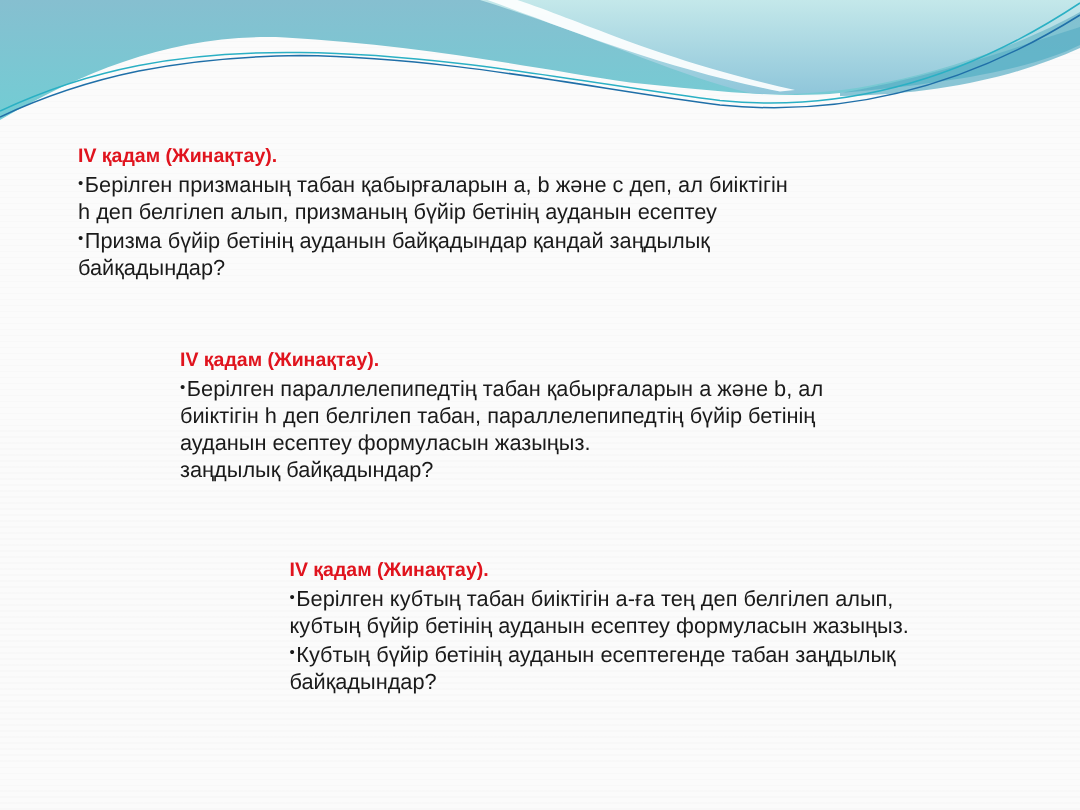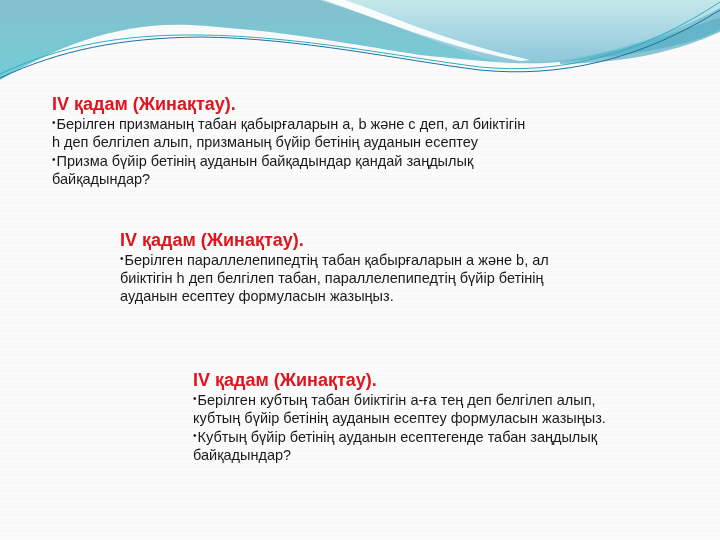--- a/index.html
+++ b/index.html
@@ -32,21 +32,21 @@
     .text-block {
       position: absolute;
       z-index: 2;
       font-size: 14.5px;
       line-height: 18px;
       color: #1a1a1a;
     }
     .text-block .heading {
       color: #e0141e;
       font-weight: bold;
-      font-size: 18px;
+      font-size: 13px;
       line-height: 18px;
       margin-bottom: 1px;
     }
     .text-block .line {
       white-space: nowrap;
     }
     .bullet {
       font-size: 10px;
       vertical-align: 3px;
       margin-right: 1px;
@@ -95,20 +95,21 @@
   <div class="line"><span>h деп белгілеп алып, призманың бүйір бетінің ауданын есептеу</span></div>
   <div class="line"><span class="bullet">•</span><span>Призма бүйір бетінің ауданын байқадындар қандай заңдылық</span></div>
   <div class="line"><span>байқадындар?</span></div>
 </div>
 
 <div class="text-block" id="block-2">
   <div class="heading">IV қадам (Жинақтау).</div>
   <div class="line"><span class="bullet">•</span><span>Берілген параллелепипедтің табан қабырғаларын a және b, ал</span></div>
   <div class="line"><span>биіктігін h деп белгілеп табан, параллелепипедтің бүйір бетінің</span></div>
   <div class="line"><span>ауданын есептеу формуласын жазыңыз.</span></div>
+  <div class="line"><span>заңдылық байқадындар?</span></div>
 </div>
 
 <div class="text-block" id="block-3">
   <div class="heading">IV қадам (Жинақтау).</div>
   <div class="line"><span class="bullet">•</span><span>Берілген кубтың табан биіктігін a-ға тең деп белгілеп алып,</span></div>
   <div class="line"><span>кубтың бүйір бетінің ауданын есептеу формуласын жазыңыз.</span></div>
   <div class="line"><span class="bullet">•</span><span>Кубтың бүйір бетінің ауданын есептегенде табан заңдылық</span></div>
   <div class="line"><span>байқадындар?</span></div>
 </div>
 

